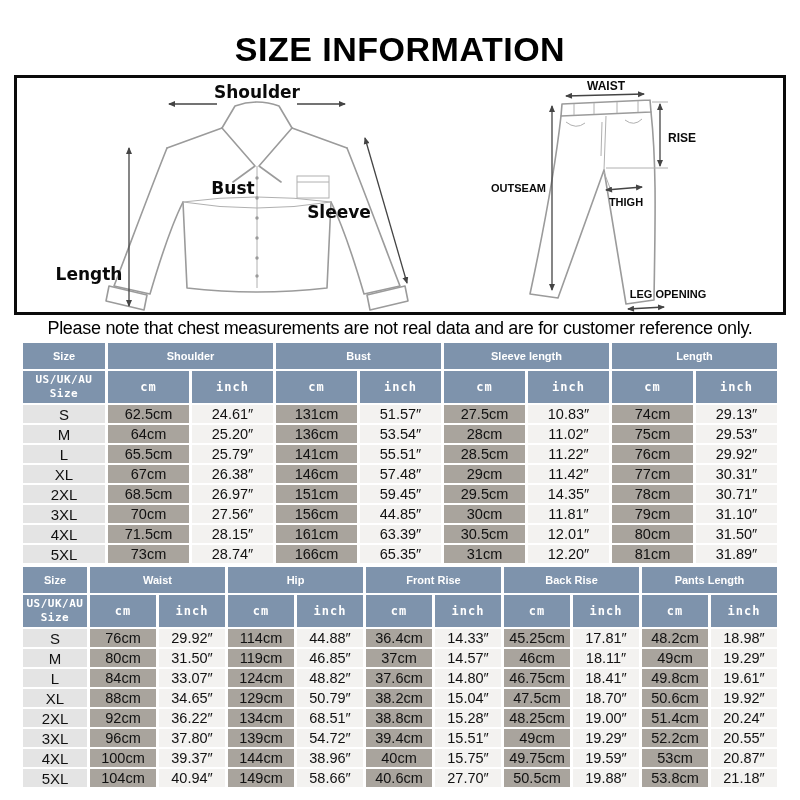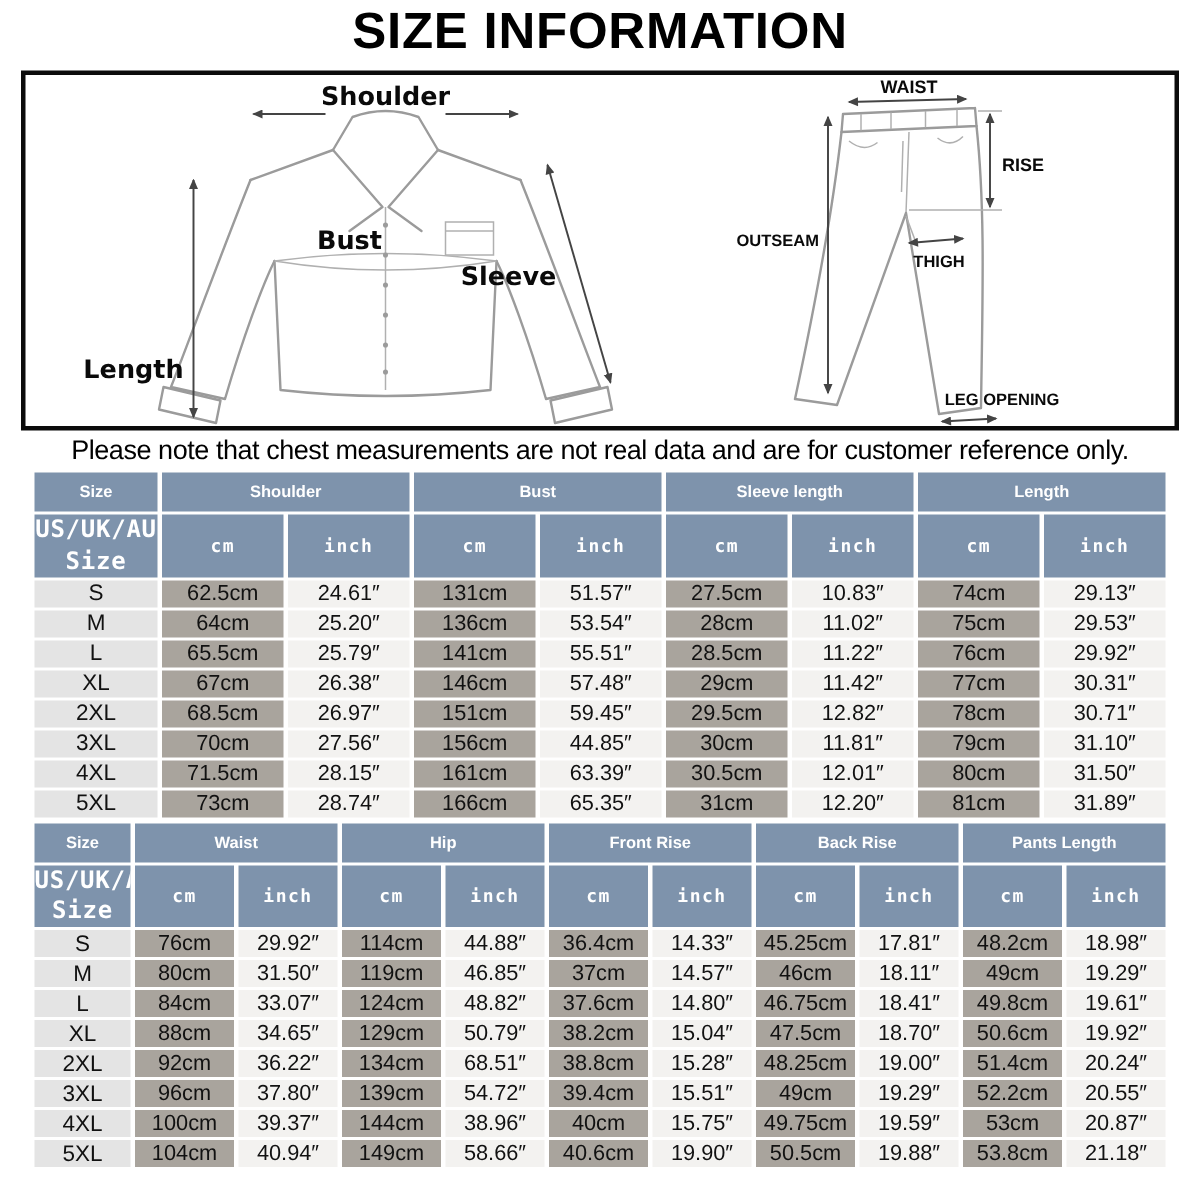--- a/index.html
+++ b/index.html
@@ -2,21 +2,21 @@
 <html style="--hdr: #7e93ac; --cmbg: #a9a49d; --inbg: #f3f2f0; --szbg: #e4e4e4;"><head>
 <meta charset="utf-8">
 <style>
   html,body{margin:0;padding:0;}
   body{
     width:800px;height:800px;background:#ffffff;
     font-family:"Liberation Sans", sans-serif;color:#000;
     overflow:hidden;
   }
   .page-title{
-    margin:2px 0 6px 0;text-align:center;
+    margin:30px 0 6px 0;text-align:center;
     font-size:34px;font-weight:700;letter-spacing:.5px;color:#000;
   }
   .diagram-panel{
     width:766px;height:234px;margin:0 auto;border:3px solid #0b0b0b;
     display:flex;align-items:stretch;background:#fff;
   }
   .diagram-panel svg{display:block;}
   .note-line{
     text-align:center;font-size:18px;letter-spacing:-.3px;
     margin:3px 0 2px 0;white-space:nowrap;color:#000;
@@ -24,21 +24,21 @@
   table.size-table{
     border-collapse:separate;border-spacing:3px 2px;table-layout:fixed;
     width:760px;margin:0 auto;
   }
   th,td{text-align:center;vertical-align:middle;overflow:hidden;white-space:nowrap;padding:0;}
   th.gh{background:var(--hdr,#7e93ac);color:#fff;font-size:11px;font-weight:700;height:26px;}
   th.uh{
     background:var(--hdr,#7e93ac);color:#fff;height:32px;
     font-family:"DejaVu Sans Mono", monospace;font-weight:700;font-size:12px;letter-spacing:1px;
   }
-  th.szh{font-size:16px;letter-spacing:.5px;white-space:normal;line-height:1.3;}
+  th.szh{font-size:11px;letter-spacing:.5px;white-space:normal;line-height:1.3;}
   td{font-size:14.5px;height:18px;color:#111;}
   td.sz{background:var(--szbg,#e4e4e4);font-size:15px;}
   td.cm{background:var(--cmbg,#a9a49d);}
   td.in{background:var(--inbg,#f3f2f0);}
   .t1 col.size{width:82px;}
   .t2 col.size{width:64px;}
   .gl{stroke:#9b9b9b;stroke-width:1.6;fill:none;stroke-linejoin:round;stroke-linecap:round;}
   .gl-thin{stroke:#b0b0b0;stroke-width:1;fill:none;}
   .ar{stroke:#444;stroke-width:1.3;fill:none;}
   .dlab{font-family:"DejaVu Sans", sans-serif;font-weight:700;fill:#0a0a0a;}
@@ -204,21 +204,21 @@
         <td class="cm">77cm</td>
         <td class="in">30.31″</td>
       </tr>
       <tr>
         <td class="sz">2XL</td>
         <td class="cm">68.5cm</td>
         <td class="in">26.97″</td>
         <td class="cm">151cm</td>
         <td class="in">59.45″</td>
         <td class="cm">29.5cm</td>
-        <td class="in">12.82″</td>
+        <td class="in">14.35″</td>
         <td class="cm">78cm</td>
         <td class="in">30.71″</td>
       </tr>
       <tr>
         <td class="sz">3XL</td>
         <td class="cm">70cm</td>
         <td class="in">27.56″</td>
         <td class="cm">156cm</td>
         <td class="in">44.85″</td>
         <td class="cm">30cm</td>
@@ -379,20 +379,20 @@
         <td class="cm">53cm</td>
         <td class="in">20.87″</td>
       </tr>
       <tr>
         <td class="sz">5XL</td>
         <td class="cm">104cm</td>
         <td class="in">40.94″</td>
         <td class="cm">149cm</td>
         <td class="in">58.66″</td>
         <td class="cm">40.6cm</td>
-        <td class="in">19.90″</td>
+        <td class="in">27.70″</td>
         <td class="cm">50.5cm</td>
         <td class="in">19.88″</td>
         <td class="cm">53.8cm</td>
         <td class="in">21.18″</td>
       </tr>
     </tbody>
   </table>
 
 </body></html>

